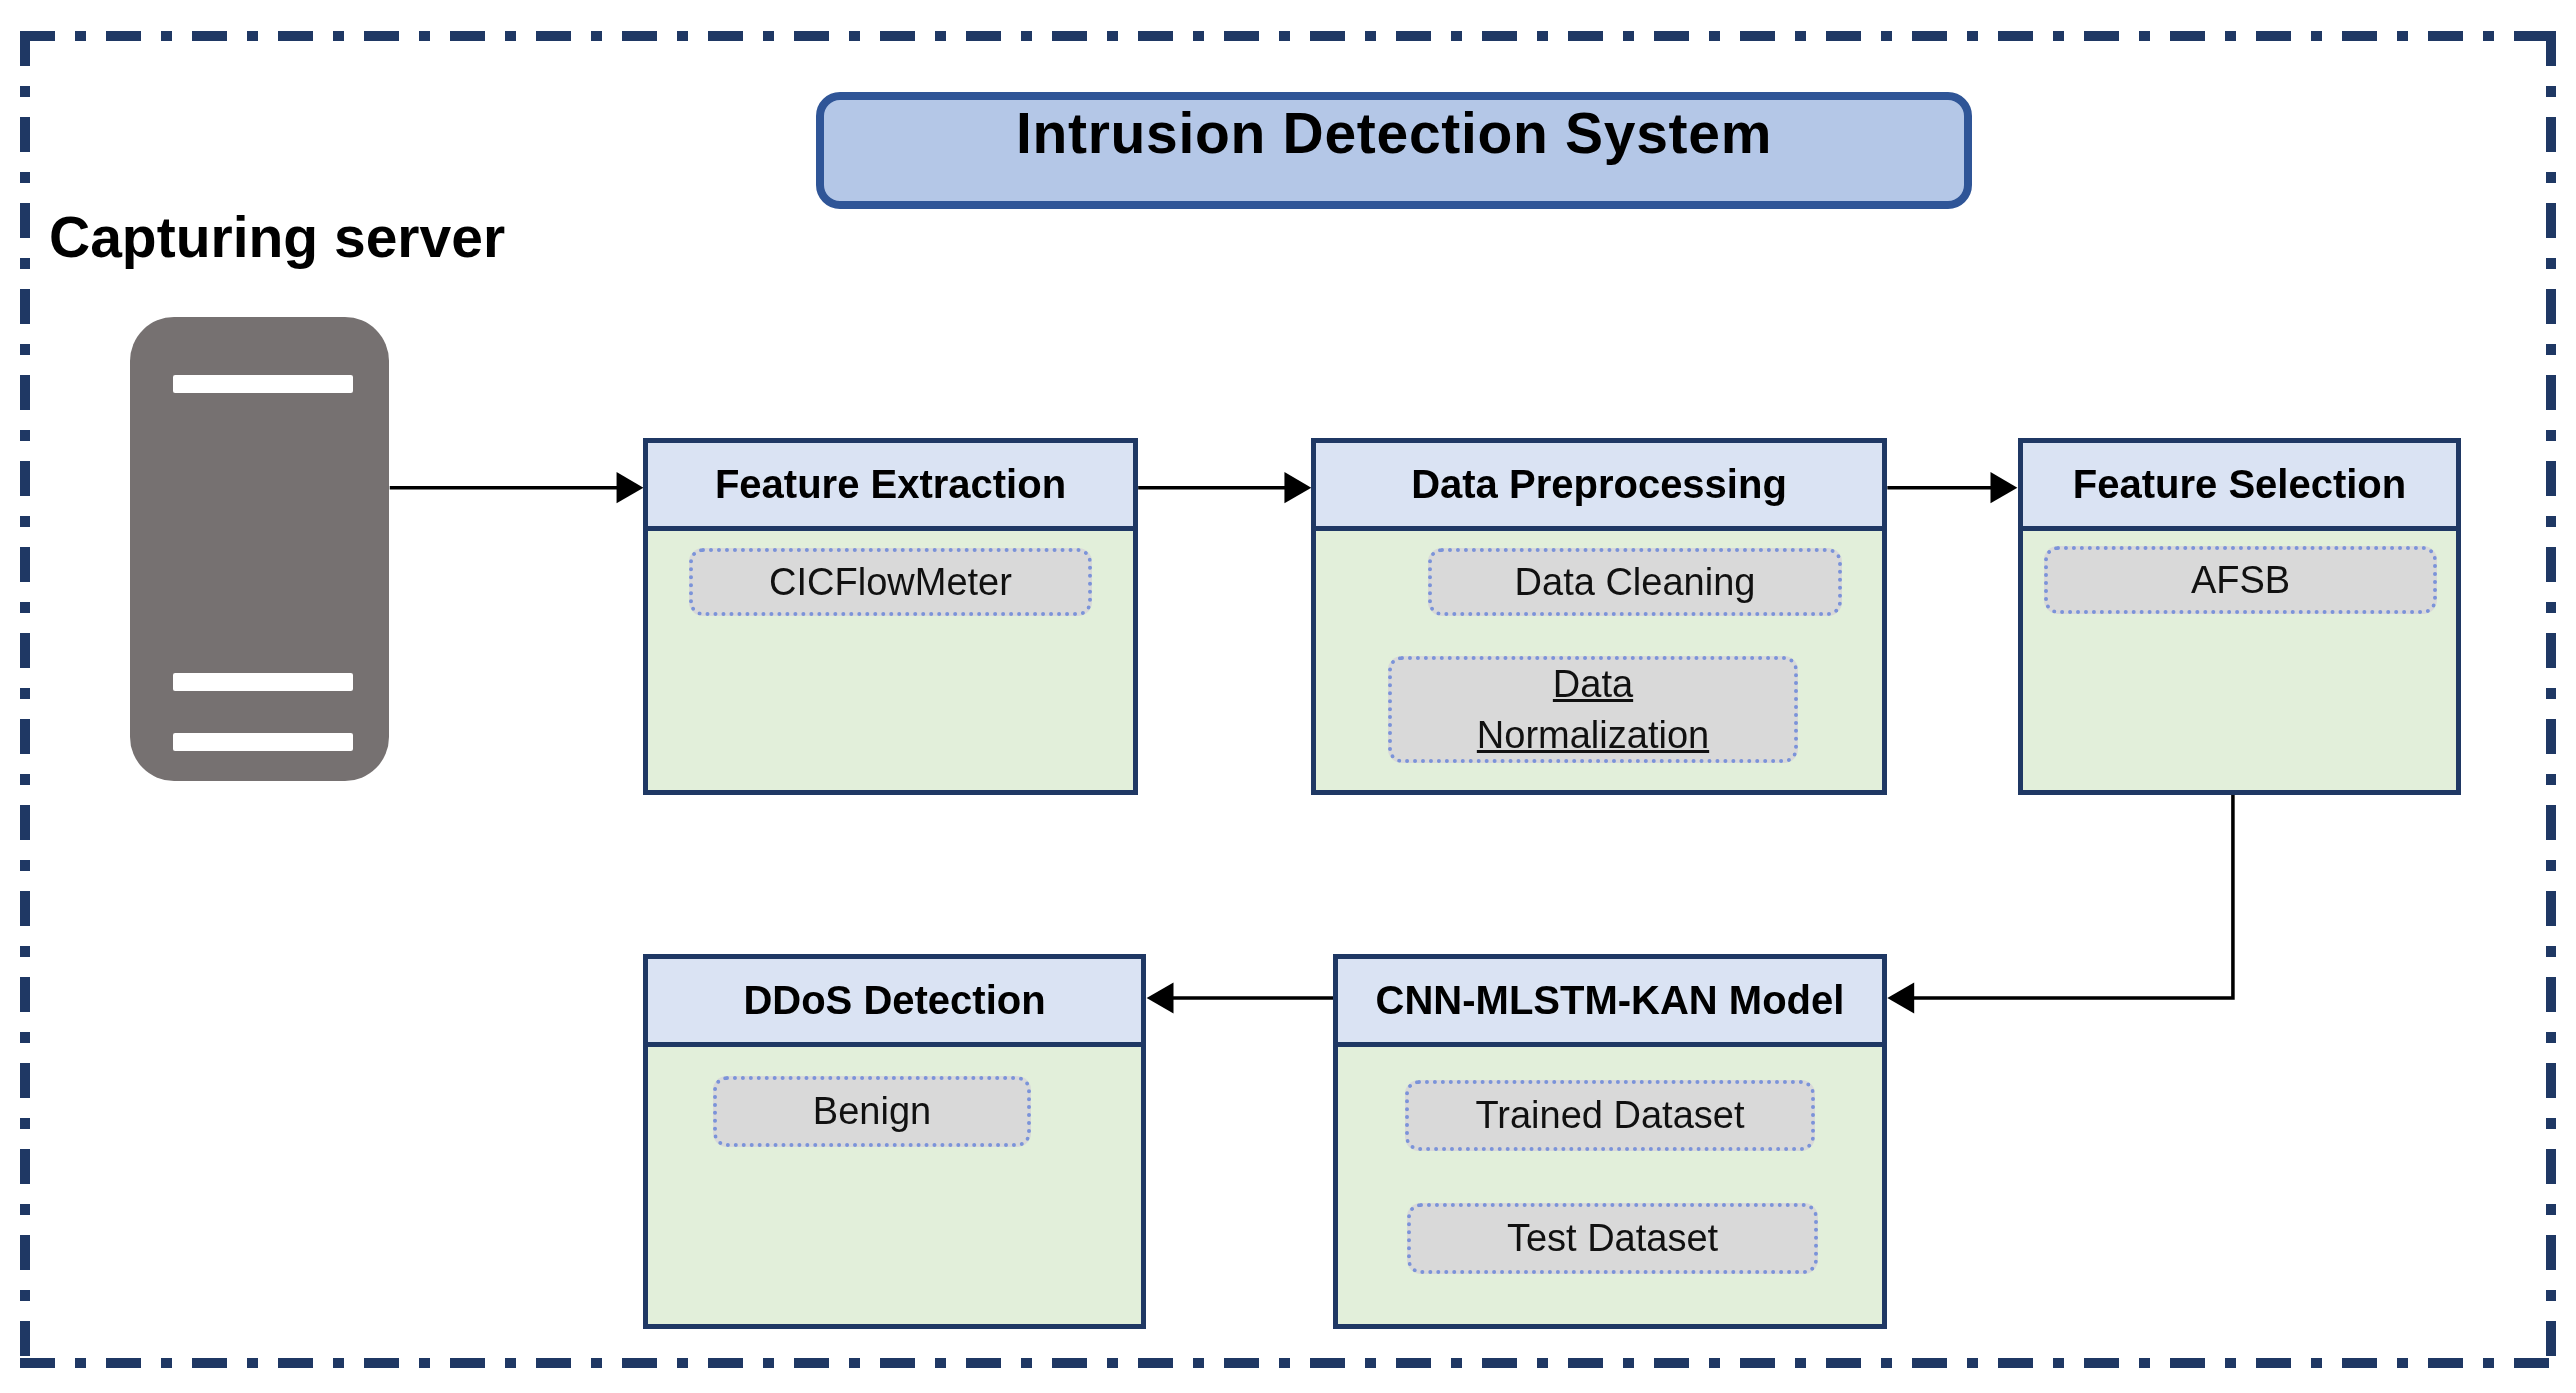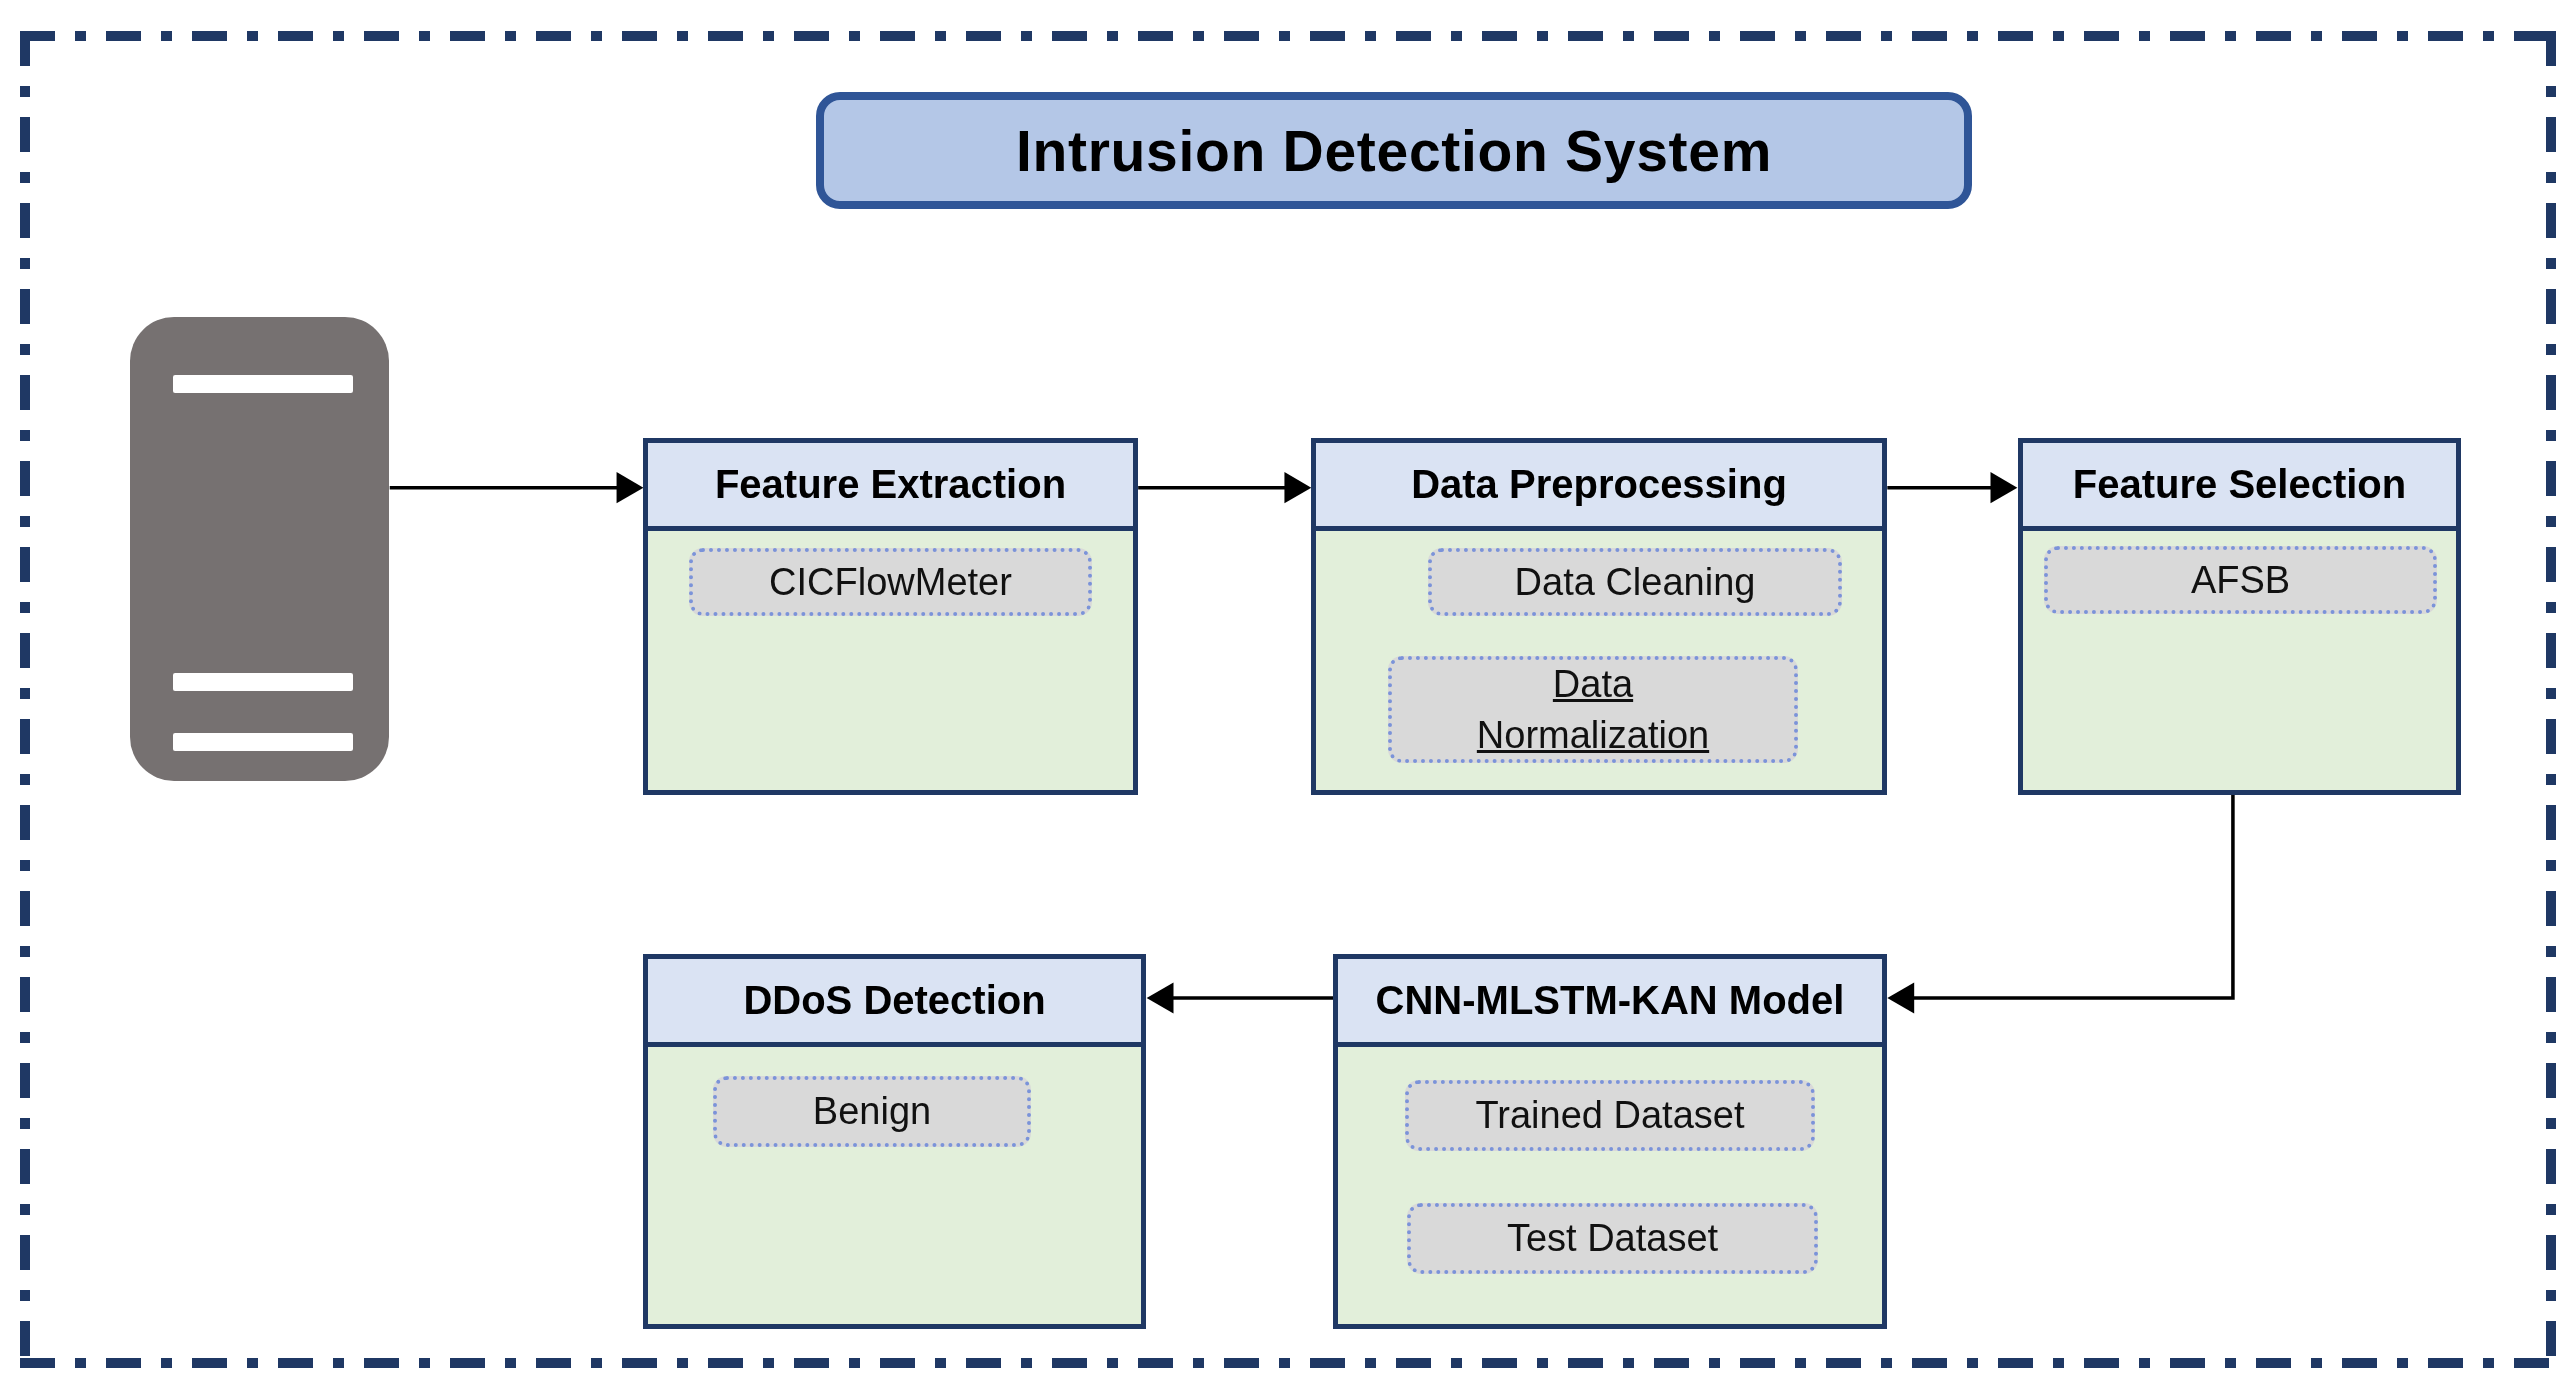--- a/index.html
+++ b/index.html
@@ -41,21 +41,21 @@
 
   
   .title-box {
     position: absolute;
     left: 816px; top: 92px;
     width: 1156px; height: 117px;
     background: #B4C7E7;
     border: 8.5px solid #2F5597;
     border-radius: 24px;
     box-sizing: border-box;
-    display: flex; align-items: center; justify-content: center;
+    display: flex; justify-content: center;
   }
   .title-box span {
     font-size: 57px; font-weight: bold; color: #000000;
     letter-spacing: 0.7px;
   }
 
   
   .cap-label {
     position: absolute;
     left: 49px; top: 204px;
@@ -144,20 +144,21 @@
 
   <div class="frame-edge frame-h frame-top"></div>
   <div class="frame-edge frame-h frame-bottom"></div>
   <div class="frame-edge frame-v frame-left"></div>
   <div class="frame-edge frame-v frame-right"></div>
 
   <div class="title-box">
     <span>Intrusion Detection System</span>
   </div>
 
+  <div class="cap-label">Capturing server</div>
   <div class="server-icon">
     <div class="server-bar b1"></div>
     <div class="server-bar b2"></div>
     <div class="server-bar b3"></div>
   </div>
 
   <svg class="connectors" viewBox="0 0 3644 1971">
     <g>
       <line x1="551" y1="690" x2="875" y2="690"></line>
       <polygon points="910,690 872,668 872,712"></polygon>

